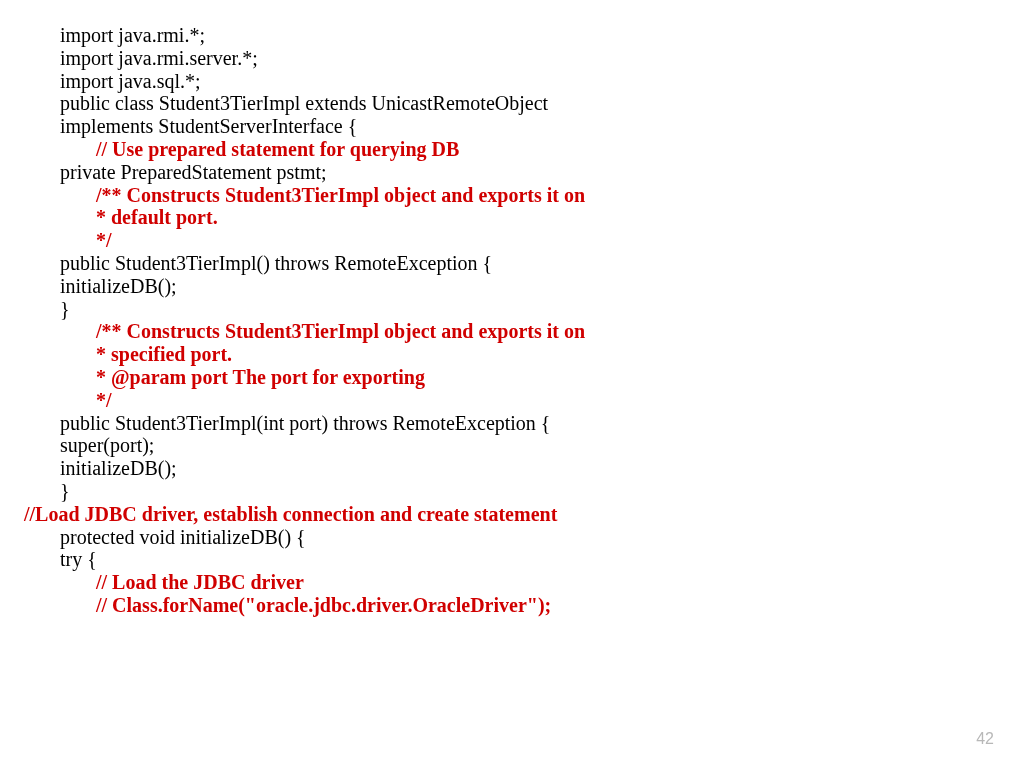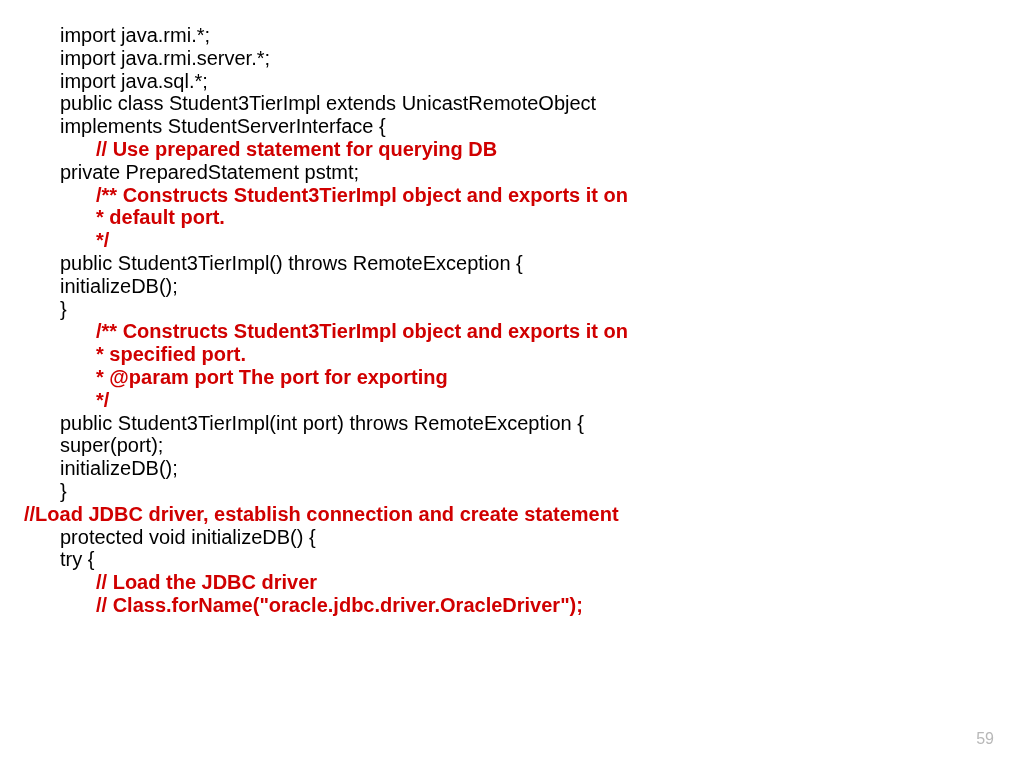--- a/index.html
+++ b/index.html
@@ -17,21 +17,21 @@
     box-sizing: border-box;
   }
   .title {
     font-size: 26px;
     text-align: center;
     color: #000;
     margin: 0 0 12px 0;
     font-weight: normal;
   }
   .code {
-    font-family: Liberation Sans, sans-serif;
+    font-family: Liberation Serif, serif;
     font-size: 20px;
     line-height: 1.14;
     white-space: pre;
     color: #000;
     margin-left: 20px;
   }
   .red {
     color: #d00000;
     font-weight: bold;
     margin-left: 36px;
@@ -47,13 +47,13 @@
     font-size: 16px;
     font-family: Arial, sans-serif;
   }
 </style>
 </head>
 <body>
 
 <div class="slide">
   <div class="code" id="code-block"><div>import java.rmi.*;</div><div>import java.rmi.server.*;</div><div>import java.sql.*;</div><div>public class Student3TierImpl extends UnicastRemoteObject</div><div>implements StudentServerInterface {</div><div class="red">// Use prepared statement for querying DB</div><div>private PreparedStatement pstmt;</div><div class="red">/** Constructs Student3TierImpl object and exports it on</div><div class="red">* default port.</div><div class="red">*/</div><div>public Student3TierImpl() throws RemoteException {</div><div>initializeDB();</div><div>}</div><div class="red">/** Constructs Student3TierImpl object and exports it on</div><div class="red">* specified port.</div><div class="red">* @param port The port for exporting</div><div class="red">*/</div><div>public Student3TierImpl(int port) throws RemoteException {</div><div>super(port);</div><div>initializeDB();</div><div>}</div><div class="red outdent">//Load JDBC driver, establish connection and create statement</div><div>protected void initializeDB() {</div><div>try {</div><div class="red">// Load the JDBC driver</div><div class="red">// Class.forName("oracle.jdbc.driver.OracleDriver");</div></div>
 </div>
-<div class="pagenum">59</div>
+<div class="pagenum">42</div>
 
 </body></html>

